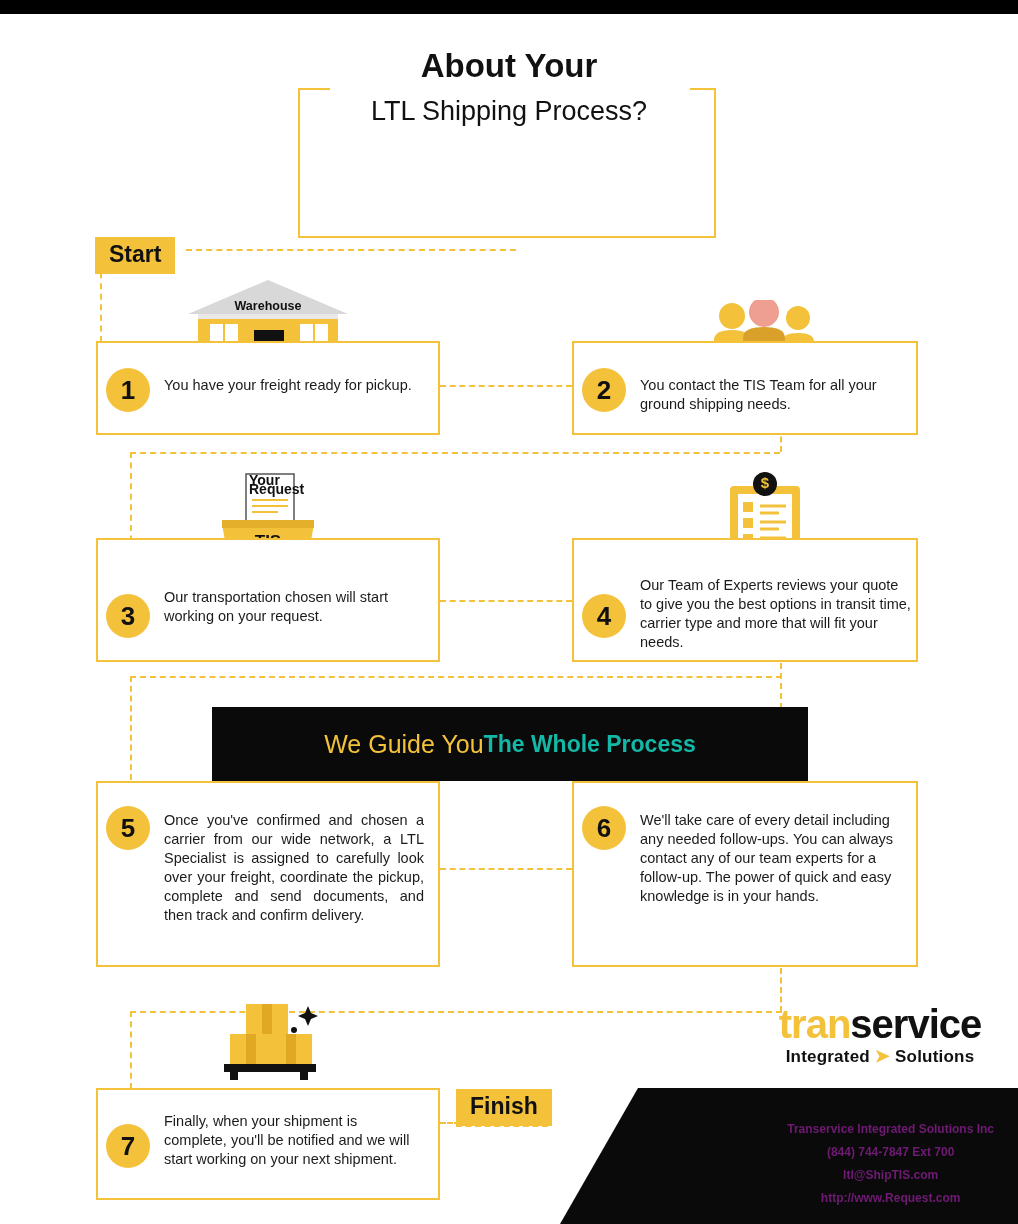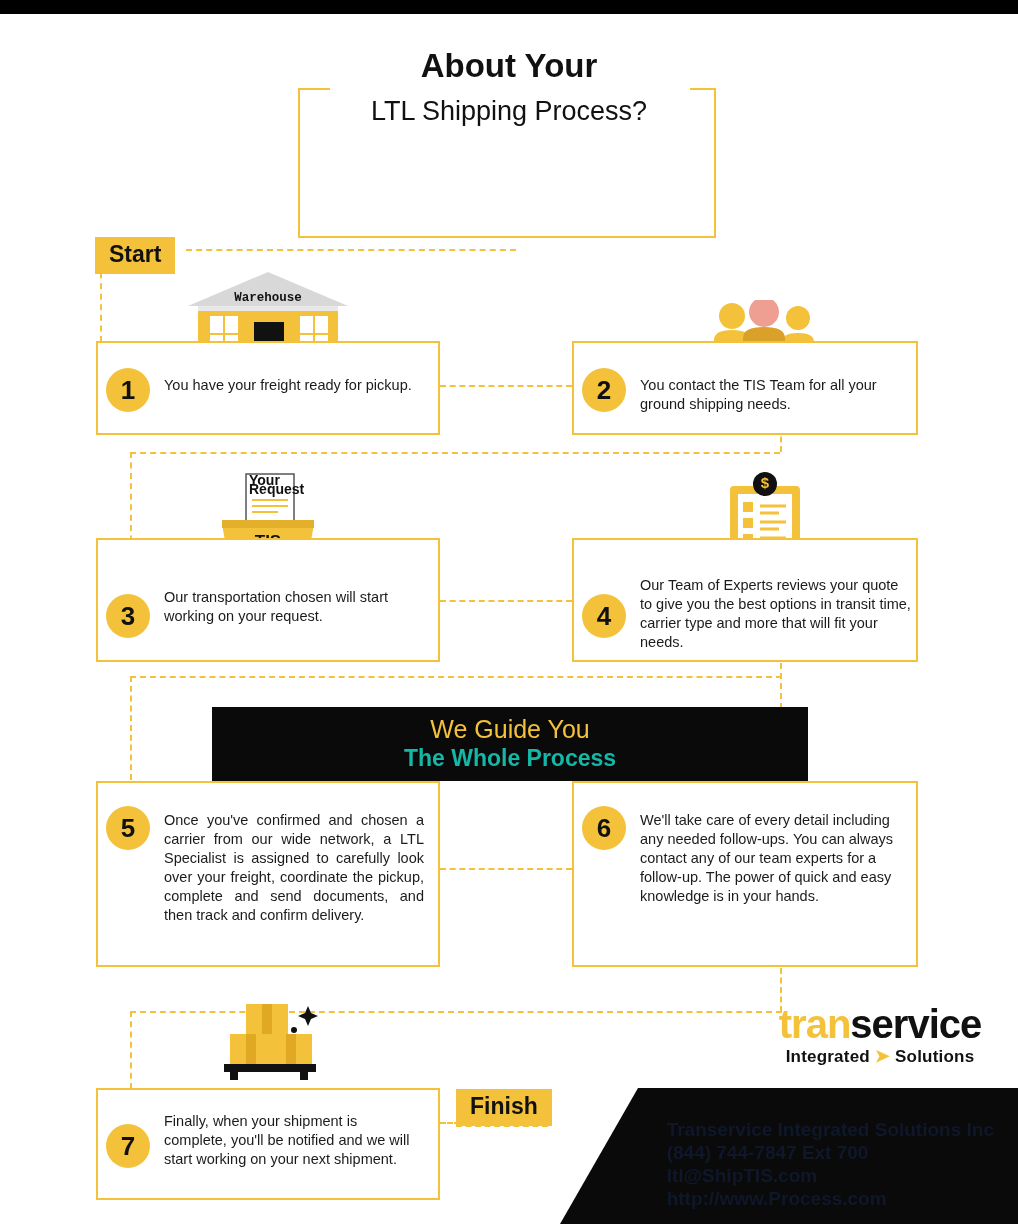--- a/index.html
+++ b/index.html
@@ -48,33 +48,33 @@
     display:flex; align-items:center; justify-content:center;
   }
   .step-text {
     position:absolute; font-size:14.5px; line-height:19px; color:#1b1b1b;
   }
   .justify { text-align:justify; }
 
   
   .banner {
     position:absolute; left:212px; top:707px; width:596px; height:74px;
-    background:#0a0a0a; display:flex; flex-direction:column;
+    background:#0a0a0a; display:flex; flex-direction:row;
     align-items:center; justify-content:center;
   }
   .banner .l1 { color:#F3C23A; font-size:25px; line-height:28px; }
   .banner .l2 { color:#14b8a6; font-size:23px; font-weight:bold; line-height:30px; }
   .footer-shape {
     position:absolute; left:560px; top:1088px; width:458px; height:136px;
     background:#0a0a0a;
     clip-path: polygon(78px 0, 458px 0, 458px 136px, 0 136px);
   }
   .footer-text {
-    position:absolute; right:24px; top:1118px; text-align:left;
-    color:#0f172a; font-size:19px; font-weight:bold; line-height:23px;
+    position:absolute; right:24px; top:1118px; text-align:center;
+    color:#701a75; font-size:12px; font-weight:bold; line-height:23px;
   }
 
   
   .logo { position:absolute; left:760px; top:1003px; width:240px; text-align:center; }
   .logo-main { font-size:40px; font-weight:bold; color:#F3C23A; letter-spacing:-1px; line-height:42px;}
   .logo-main .dark { color:#111;text-align:center; }
   .logo-sub { font-size:17px; font-weight:bold; color:#111; letter-spacing:.2px; }
   .logo-sub .arrow { color:#F3C23A; font-size:18px; }
 
   
@@ -112,21 +112,21 @@
 
 <div class="dash-h" style="left:440px; top:868px; width:132px;"></div>
 
 <div class="dash-v" style="left:780px; top:968px; height:44px;"></div>
 <div class="dash-h" style="left:130px; top:1011px; width:652px;"></div>
 <div class="dash-v" style="left:130px; top:1011px; height:78px;"></div>
 
 <div class="dash-h" style="left:440px; top:1122px; width:20px;"></div>
 <div class="dash-h" style="left:456px; top:1125px; width:92px;"></div>
 
-<div class="ill" style="left:188px; top:272px; width:160px; height:85px;font-family:Liberation Mono, monospace;">
+<div class="ill" style="left:188px; top:280px; width:160px; height:85px;">
   <svg width="160" height="85" viewBox="0 0 160 85">
     <polygon points="80,0 160,34 0,34" fill="#d8d8d8"></polygon>
     <rect x="10" y="34" width="140" height="48" fill="#F3C23A"></rect>
     <rect x="10" y="34" width="140" height="5" fill="#e8e8e8"></rect>
     <rect x="22" y="44" width="28" height="36" fill="#fff"></rect>
     <rect x="66" y="50" width="30" height="30" fill="#111"></rect>
     <rect x="112" y="44" width="28" height="36" fill="#fff"></rect>
     <line x1="36" y1="44" x2="36" y2="80" stroke="#F3C23A" stroke-width="2"></line>
     <line x1="22" y1="62" x2="50" y2="62" stroke="#F3C23A" stroke-width="2"></line>
     <line x1="126" y1="44" x2="126" y2="80" stroke="#F3C23A" stroke-width="2"></line>
@@ -235,21 +235,21 @@
 <div class="step" style="left:96px; top:1088px; width:344px; height:112px;">
   <div class="num" style="left:8px; top:34px;">7</div>
   <div class="step-text" style="left:66px; top:22px; width:250px;">Finally, when your shipment is complete, you'll be notified and we will start working on your next shipment.</div>
 </div>
 
 <div class="footer-shape"></div>
 <div class="footer-text">
   <div>Transervice Integrated Solutions Inc</div>
   <div>(844) 744-7847 Ext 700</div>
   <div>ltl@ShipTIS.com</div>
-  <div>http://www.Process.com</div>
+  <div>http://www.Request.com</div>
 </div>
 
 <div class="logo">
   <div class="logo-main">
     <span>tran</span><span class="dark">service</span>
   </div>
   <div class="logo-sub">
     <span>Integrated</span>
     <span class="arrow">➤</span>
     <span>Solutions</span>

